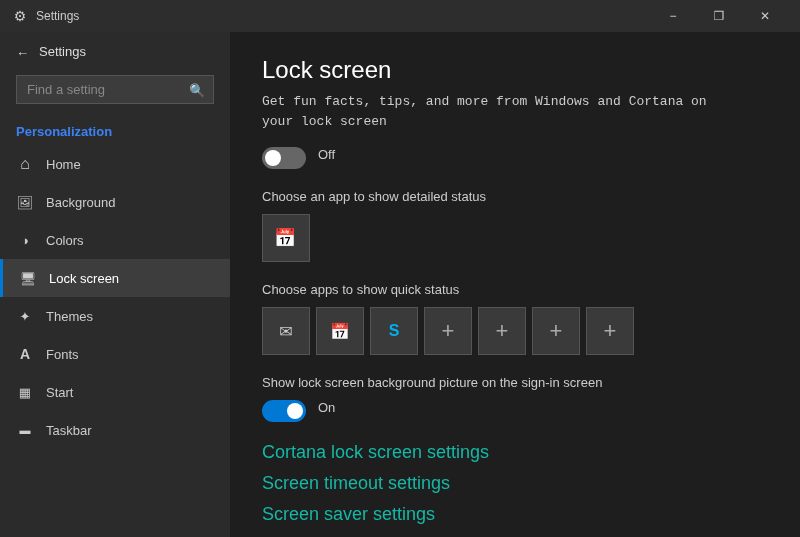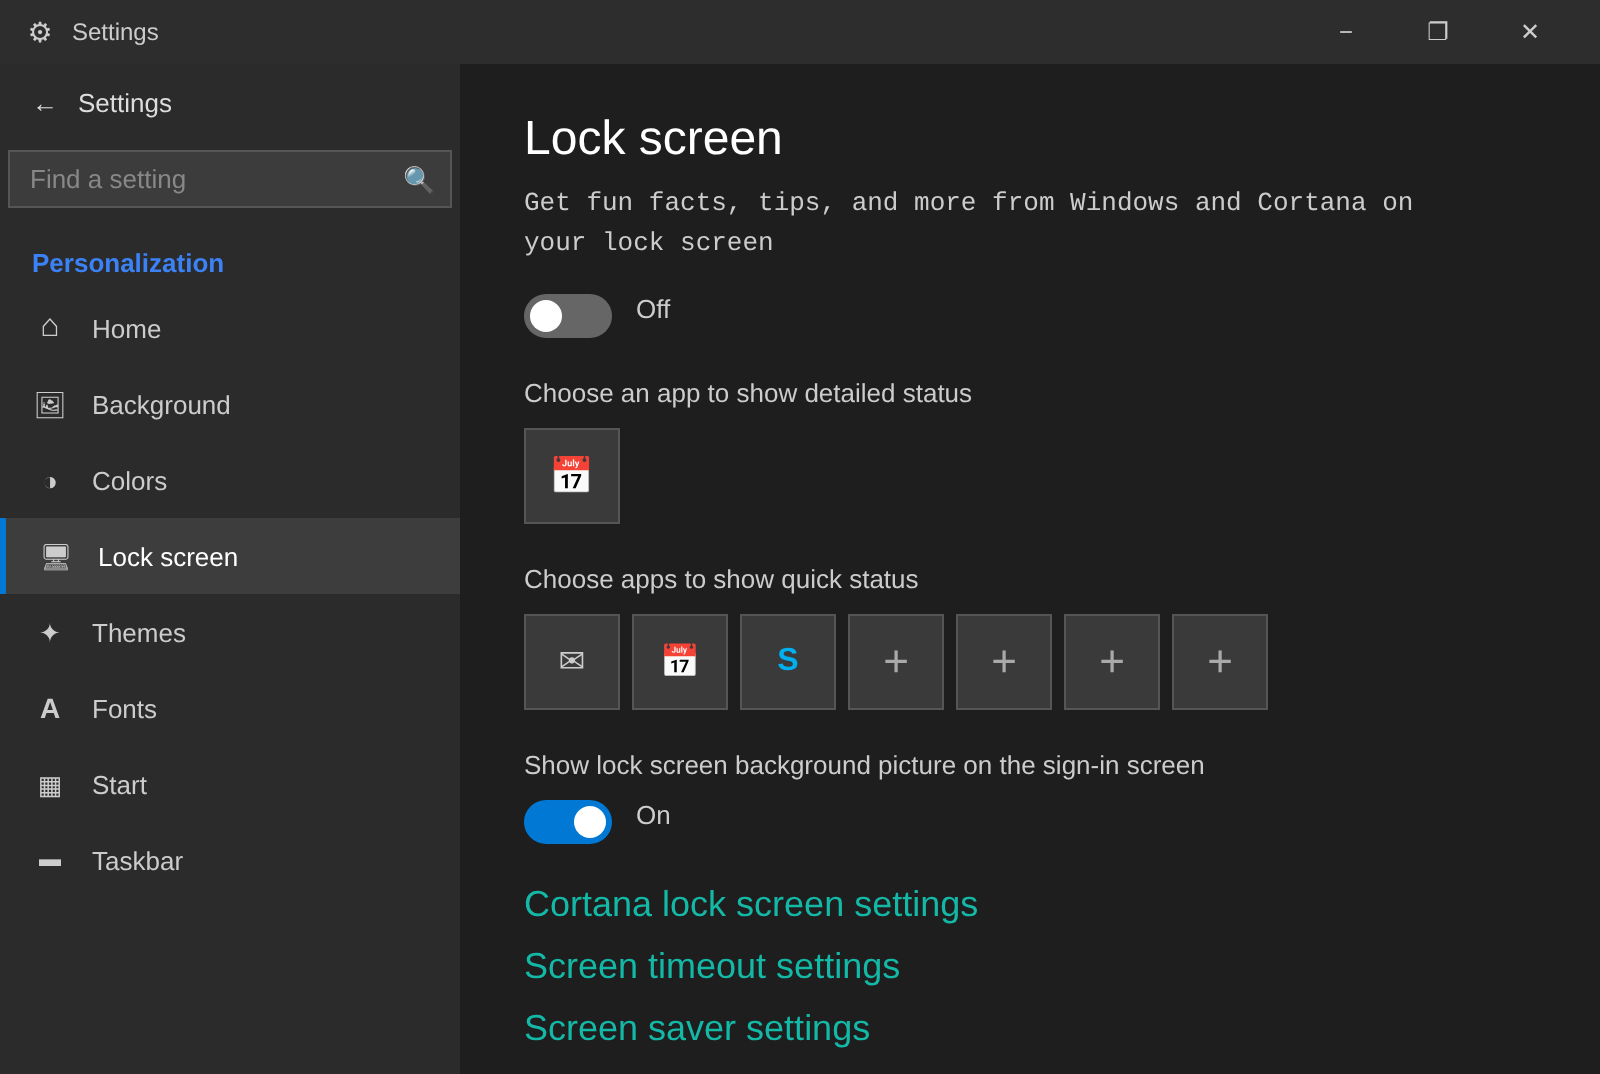--- a/index.html
+++ b/index.html
@@ -77,21 +77,21 @@
       display: flex;
       align-items: center;
       padding: 8px 16px;
       cursor: pointer;
       font-size: 13px;
       color: #ddd;
       gap: 10px;
     }
 
     .sidebar-search {
-      margin: 8px 4px;
+      margin: 8px 16px;
       position: relative;
     }
     .sidebar-search input {
       width: 100%;
       background: #3c3c3c;
       border: 1px solid #555;
       color: #ccc;
       padding: 6px 28px 6px 10px;
       font-size: 13px;
       outline: none;

